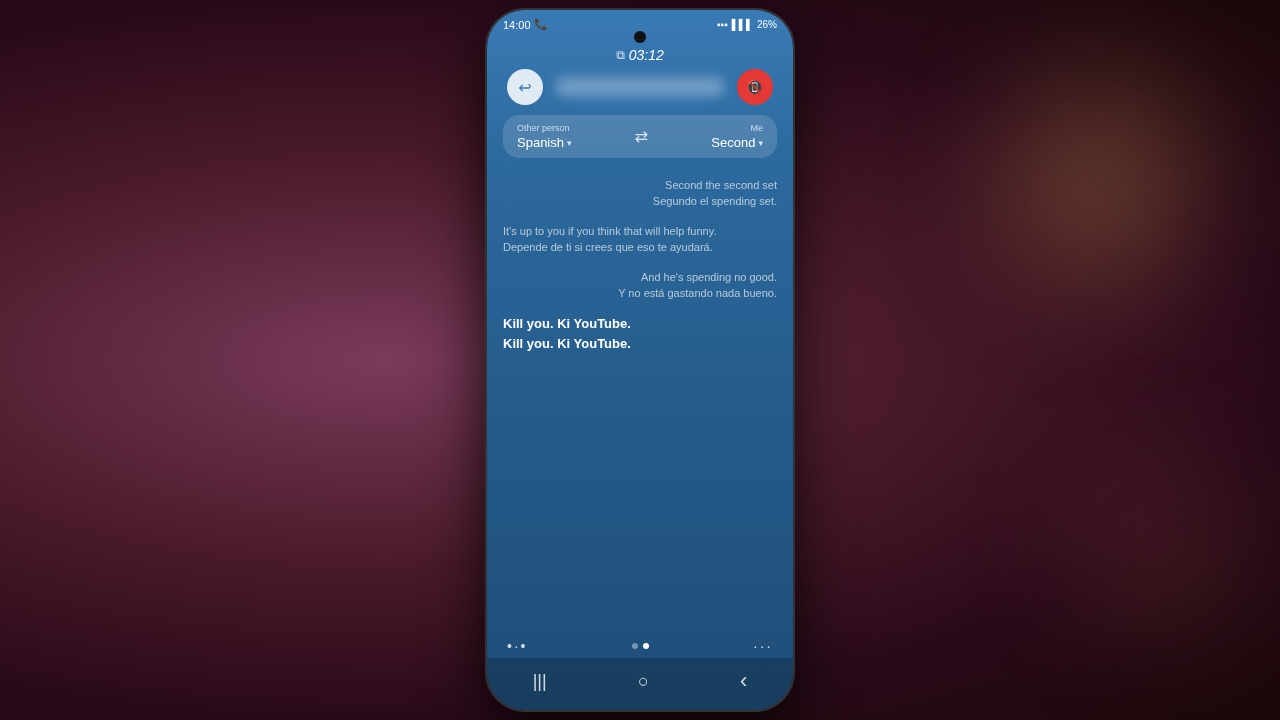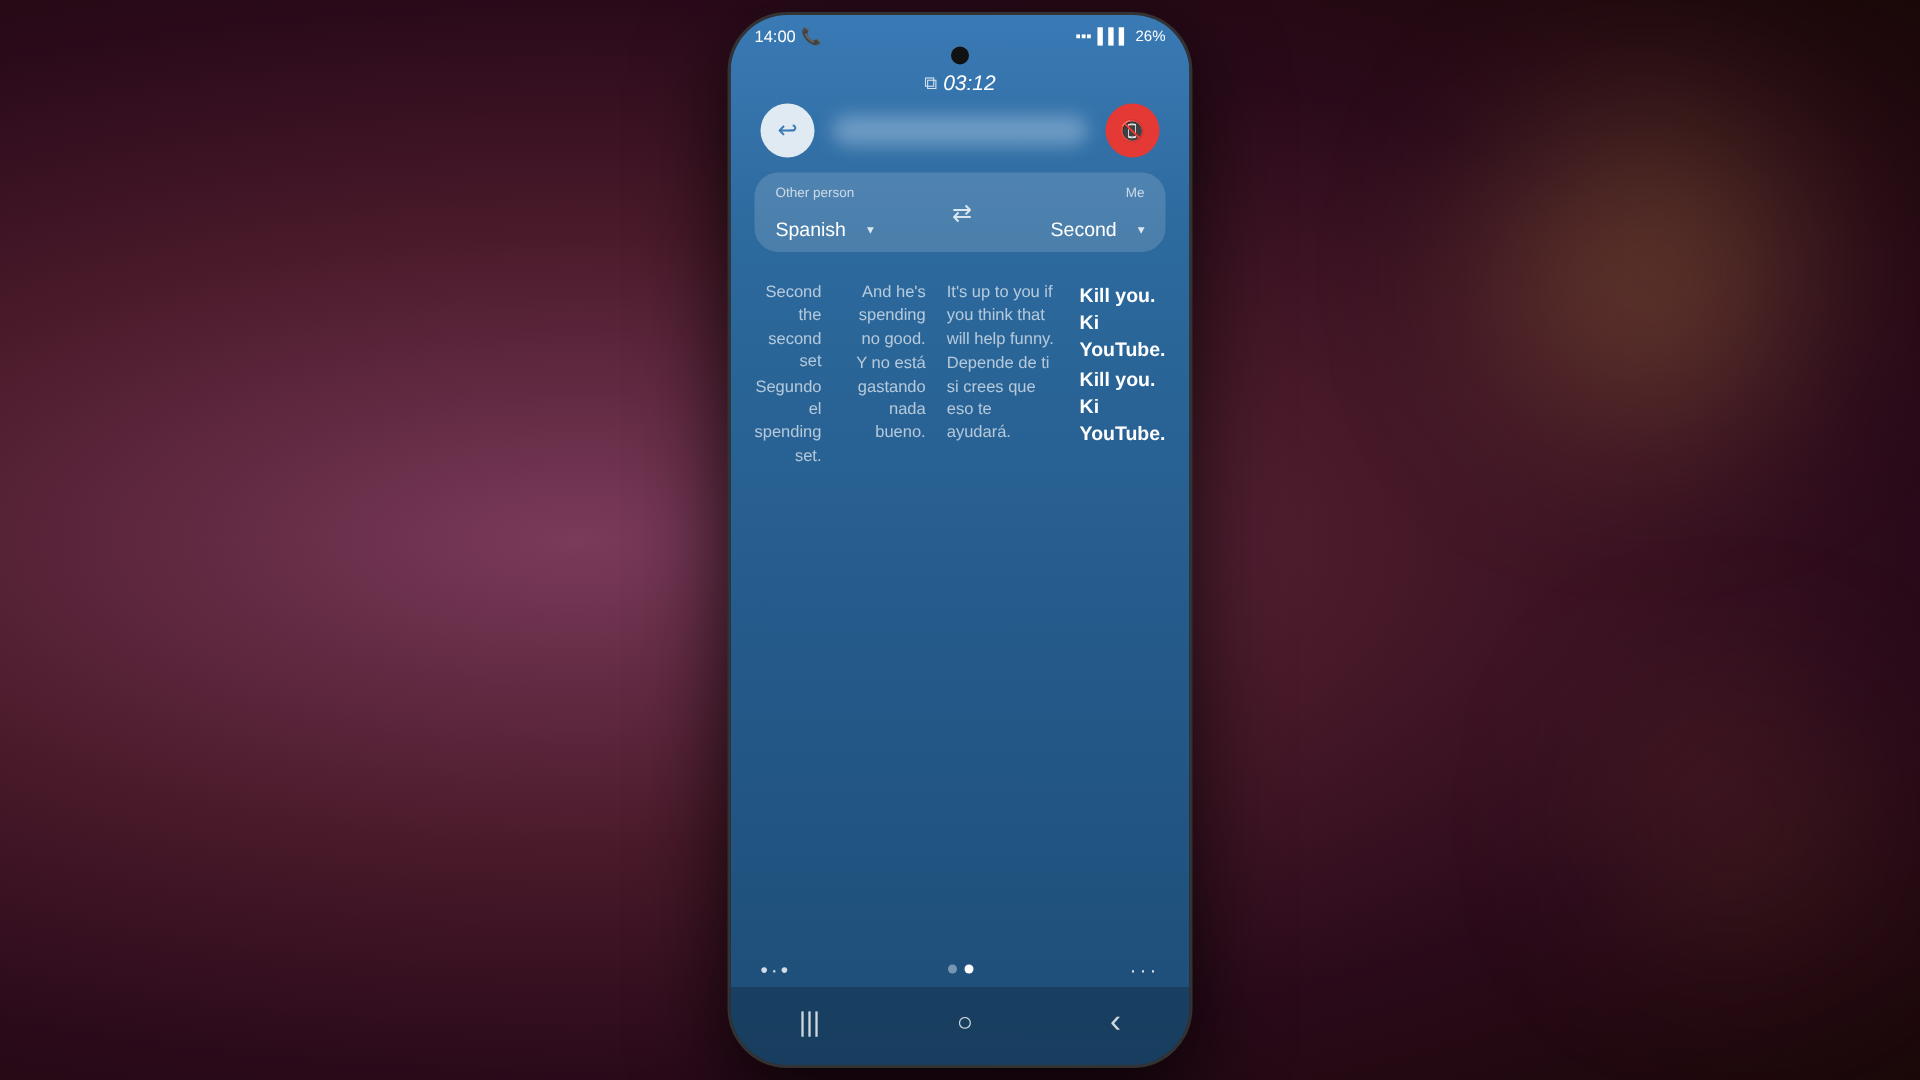--- a/index.html
+++ b/index.html
@@ -182,26 +182,26 @@
       flex-shrink: 0;
     }
     .lang-person {
       display: flex;
       flex-direction: column;
       align-items: flex-start;
     }
     .lang-label {
       font-size: 9px;
       color: rgba(255,255,255,0.7);
-      margin-bottom: 12px;
+      margin-bottom: 2px;
     }
     .lang-select {
       display: flex;
       align-items: center;
-      gap: 14px;
+      gap: 3px;
       cursor: pointer;
       justify-content: flex-end;
     }
     .lang-name {
       color: white;
       font-size: 13px;
       font-weight: 500;
     }
     .lang-chevron {
       color: rgba(255,255,255,0.8);
@@ -212,21 +212,21 @@
       font-size: 16px;
       cursor: pointer;
     }
 
     
     .transcript {
       flex: 1;
       overflow: hidden;
       padding: 10px 16px;
       display: flex;
-      flex-direction: row;
+      flex-direction: column;
       gap: 14px;
     }
 
     .msg-group {
       display: flex;
       flex-direction: column;
     }
     .msg-group.right {
       align-items: flex-end;
     }
@@ -365,27 +365,27 @@
               <span class="lang-chevron">▾</span>
             </div>
           </div>
         </div>
 
         <div class="transcript" id="transcript-container">
         <div class="msg-group right">
               <div class="msg-original">Second the second set</div>
               <div class="msg-translation">Segundo el spending set.</div>
             </div>
+            <div class="msg-group left">
+              <div class="msg-original">It's up to you if you think that will help funny.</div>
+              <div class="msg-translation">Depende de ti si crees que eso te ayudará.</div>
+            </div>
             <div class="msg-group right">
               <div class="msg-original">And he's spending no good.</div>
               <div class="msg-translation">Y no está gastando nada bueno.</div>
-            </div>
-            <div class="msg-group left">
-              <div class="msg-original">It's up to you if you think that will help funny.</div>
-              <div class="msg-translation">Depende de ti si crees que eso te ayudará.</div>
             </div>
             <div class="msg-group left msg-bold">
               <div class="msg-original">Kill you. Ki YouTube.</div>
               <div class="msg-translation">Kill you. Ki YouTube.</div>
             </div>
           </div>
 
         <div class="bottom-controls">
           <span class="dots-btn">•·•</span>
           <div class="page-dots">

